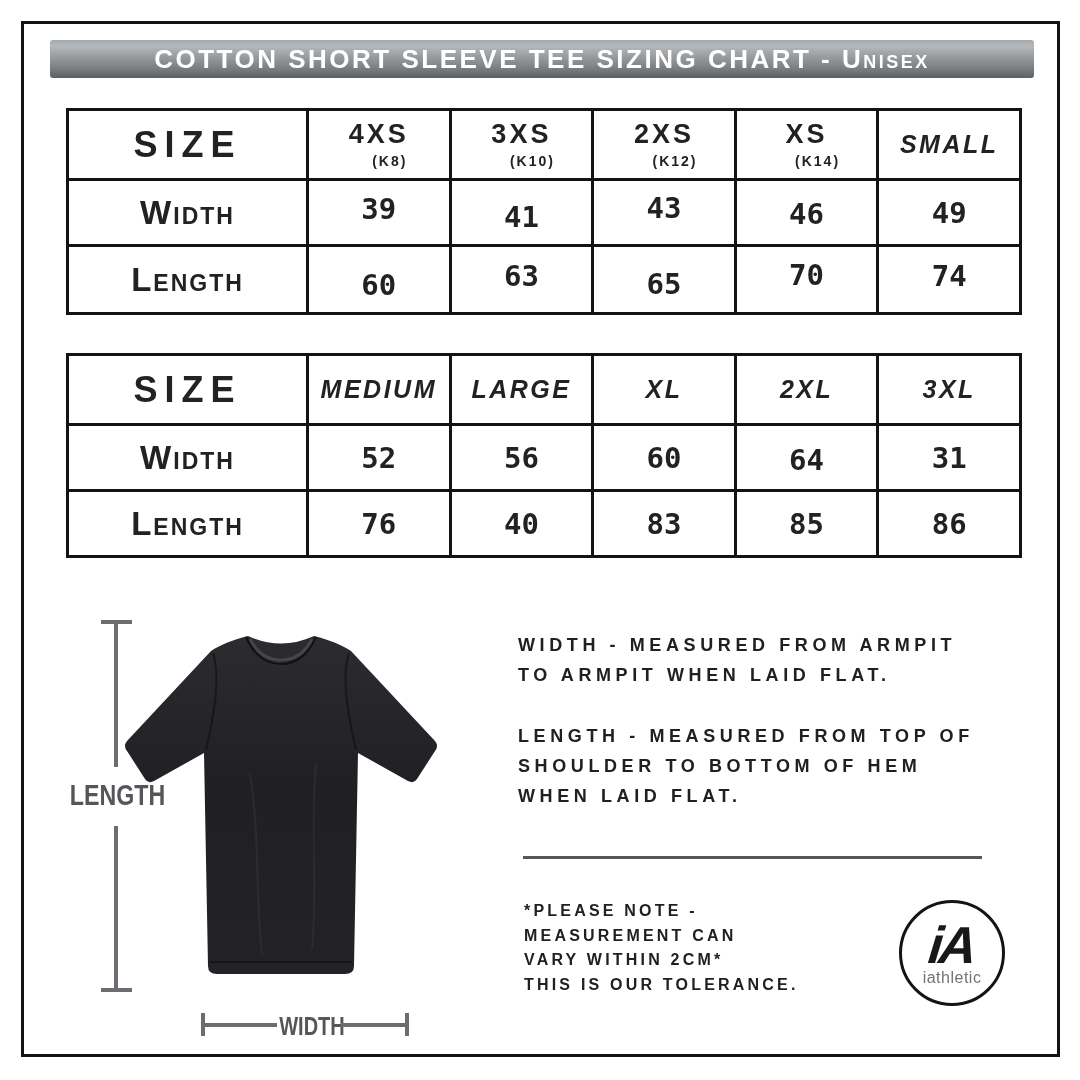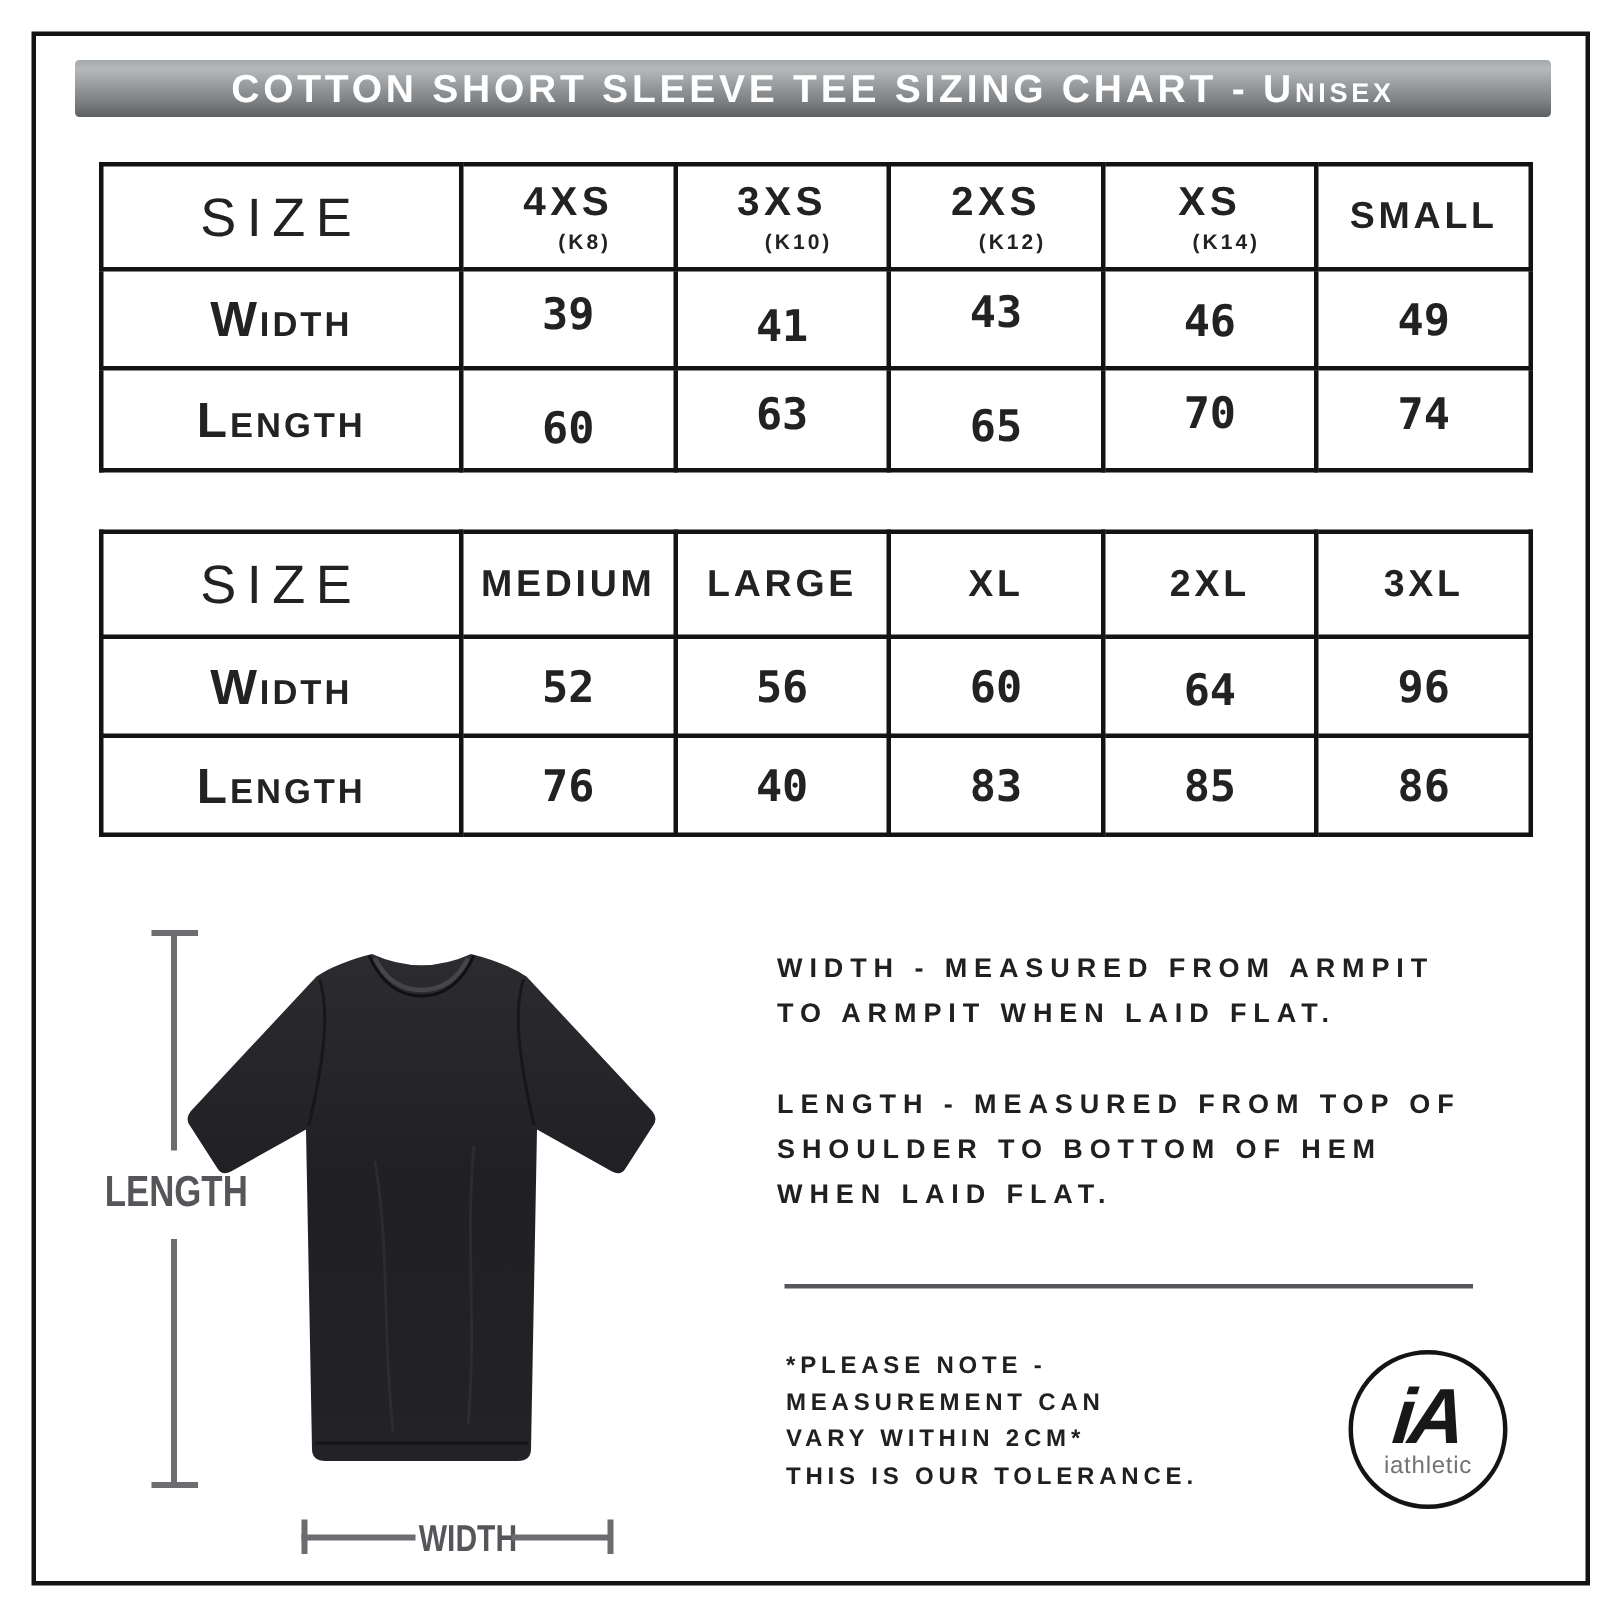--- a/index.html
+++ b/index.html
@@ -25,25 +25,25 @@
 
   
   table.size-table{
     position:absolute;left:66px;width:956px;border-collapse:collapse;table-layout:fixed;
     background:#fff;
   }
   #t1{top:108px;} #t2{top:353px;}
   table.size-table td{border:3px solid #131313;text-align:center;vertical-align:middle;padding:0;}
   #t1 tr:nth-child(1){height:70px;} #t1 tr:nth-child(2){height:66px;} #t1 tr:nth-child(3){height:68px;}
   #t2 tr:nth-child(1){height:70px;} #t2 tr:nth-child(2){height:66px;} #t2 tr:nth-child(3){height:66px;}
-  td.corner{font-size:36px;font-weight:400;letter-spacing:7px;color:#222224;}
+  td.corner{font-size:36px;font-weight:700;letter-spacing:7px;color:#222224;}
   td.colh .main{font-size:27px;font-weight:700;letter-spacing:3px;line-height:1;color:#222224;}
   td.colh .sub{font-size:14px;font-weight:700;letter-spacing:2px;margin-top:5px;color:#222224;margin-left:22px;}
   td.colh .sub:empty{display:none;}
-  td.colh.single .main{font-size:25px;letter-spacing:2.5px;}
+  td.colh.single .main{font-size:25px;letter-spacing:2.5px;font-style:italic;}
   td.rowlab{font-size:33px;font-weight:700;font-variant:small-caps;letter-spacing:2px;color:#222224;}
   td.val{font-family:"DejaVu Sans Mono",monospace;font-size:29px;font-weight:700;color:#222224;}
   td.val span{display:inline-block;}
   
   #t1 tr:nth-child(2) td:nth-child(2) span{transform:translateY(-4px);}
   #t1 tr:nth-child(2) td:nth-child(3) span{transform:translateY(4px);}
   #t1 tr:nth-child(2) td:nth-child(4) span{transform:translateY(-5px);}
   #t1 tr:nth-child(2) td:nth-child(5) span{transform:translateY(1px);}
   #t1 tr:nth-child(3) td:nth-child(2) span{transform:translateY(5px);}
   #t1 tr:nth-child(3) td:nth-child(3) span{transform:translateY(-4px);}
@@ -183,21 +183,21 @@
     <td class="colh single">
       <div class="main">3XL</div>
     </td>
   </tr>
   <tr>
     <td class="rowlab">Width</td>
     <td class="val"><span>52</span></td>
     <td class="val"><span>56</span></td>
     <td class="val"><span>60</span></td>
     <td class="val"><span>64</span></td>
-    <td class="val"><span>96</span></td>
+    <td class="val"><span>31</span></td>
   </tr>
   <tr>
     <td class="rowlab">Length</td>
     <td class="val"><span>76</span></td>
     <td class="val"><span>40</span></td>
     <td class="val"><span>83</span></td>
     <td class="val"><span>85</span></td>
     <td class="val"><span>86</span></td>
   </tr>
 </tbody>

